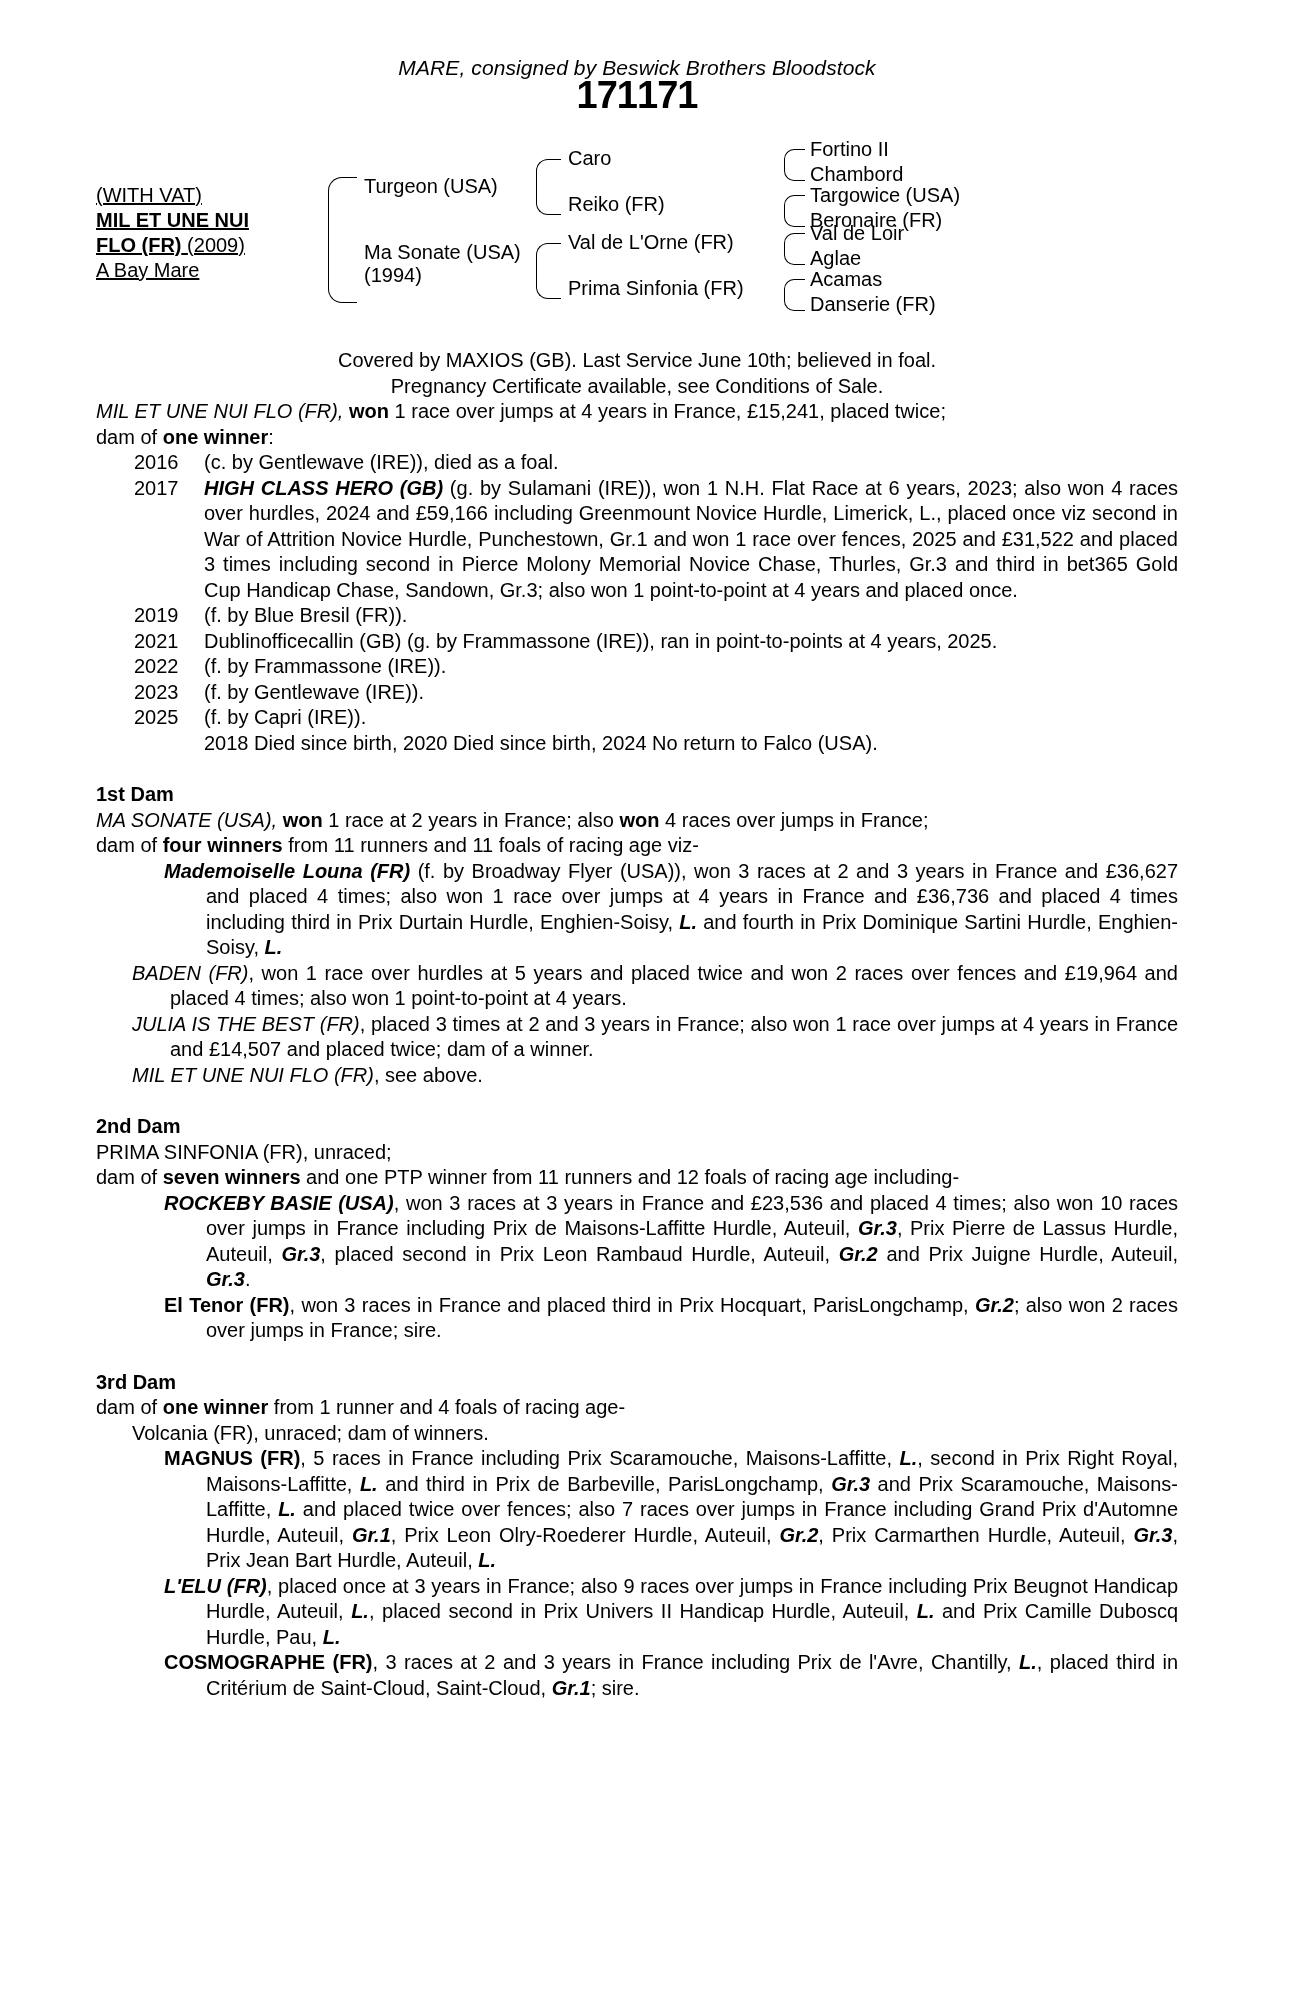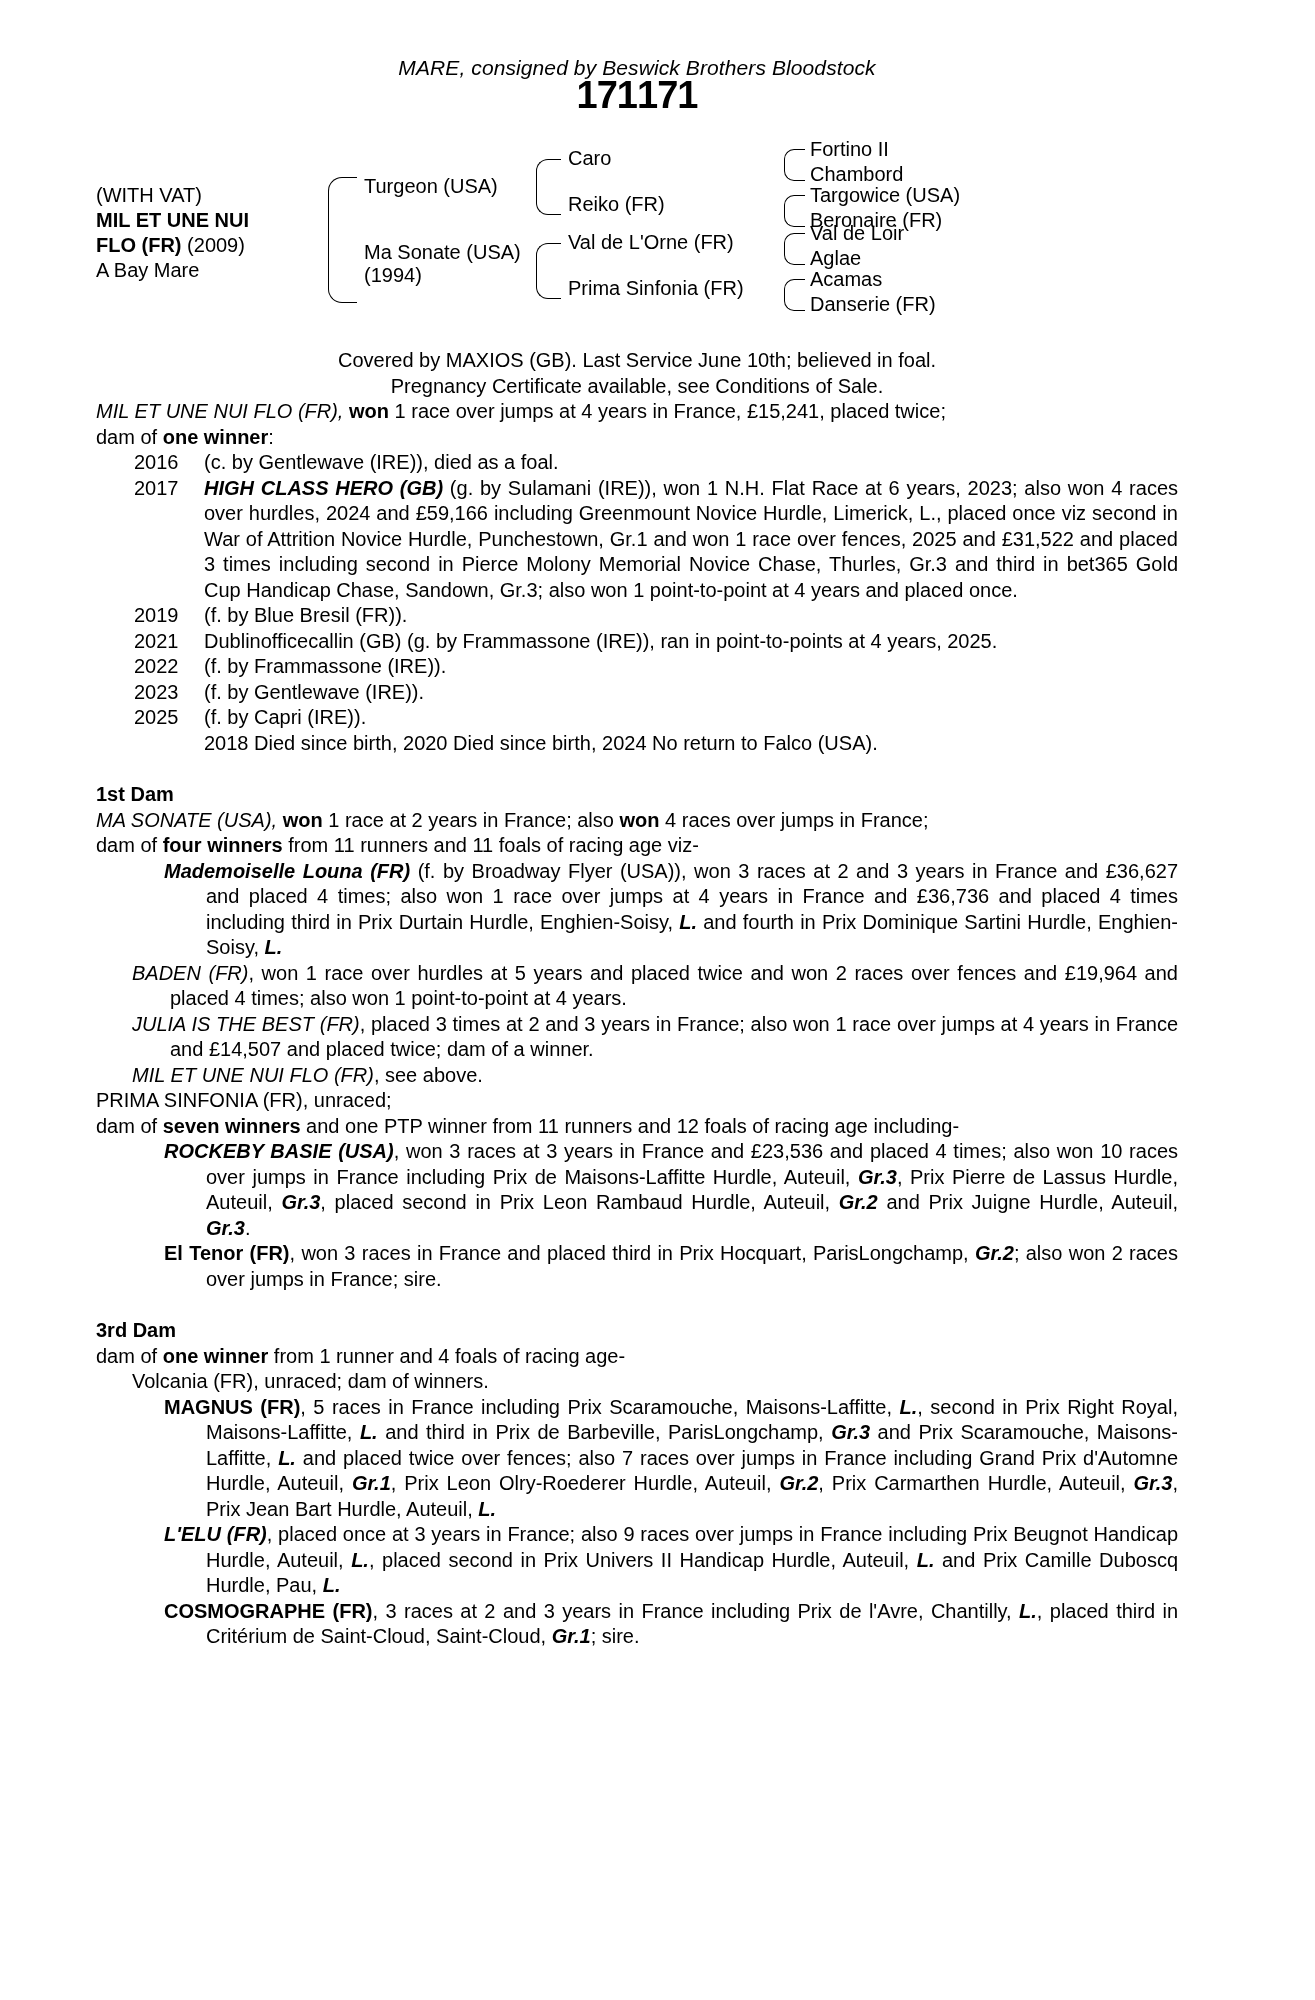--- a/index.html
+++ b/index.html
@@ -47,20 +47,21 @@
     margin-top: 26px;
     height: 200px;
     font-size: 20px;
   }
   .ped-left {
     position: absolute;
     left: 0;
     top: 40px;
     line-height: 25px;
     font-size: 20px;
+    text-decoration: underline;
   }
   .ped-left .b { font-weight: bold; }
   .brace {
     position: absolute;
     font-size: 20px;
     line-height: 1;
   }
   .br1 {
     left: 232px;
     top: 34px;
@@ -312,20 +313,21 @@
       <div class="progeny">
         <span class="lead"><i>BADEN (FR)</i></span><span>, won 1 race over hurdles at 5 years and placed twice and won 2 races over fences and £19,964 and placed 4 times; also won 1 point-to-point at 4 years.</span>
       </div>
       <div class="progeny">
         <span class="lead"><i>JULIA IS THE BEST (FR)</i></span><span>, placed 3 times at 2 and 3 years in France; also won 1 race over jumps at 4 years in France and £14,507 and placed twice; dam of a winner.</span>
       </div>
       <div class="progeny">
         <span class="lead"><i>MIL ET UNE NUI FLO (FR)</i></span><span>, see above.</span>
       </div>
 
+      <div class="damhead">2nd Dam</div>
       <div class="damsub">PRIMA SINFONIA (FR), unraced;</div>
       <div class="damsub">dam of <b>seven winners</b> and one PTP winner from 11 runners and 12 foals of racing age including-</div>
 
       <div class="progeny deep">
         <span class="bi lead">ROCKEBY BASIE (USA)</span><span>, won 3 races at 3 years in France and £23,536 and placed 4 times; also won 10 races over jumps in France including Prix de Maisons-Laffitte Hurdle, Auteuil, <b><i>Gr.3</i></b>, Prix Pierre de Lassus Hurdle, Auteuil, <b><i>Gr.3</i></b>, placed second in Prix Leon Rambaud Hurdle, Auteuil, <b><i>Gr.2</i></b> and Prix Juigne Hurdle, Auteuil, <b><i>Gr.3</i></b>.</span>
       </div>
       <div class="progeny deep">
         <span class="lead"><b>El Tenor (FR)</b></span><span>, won 3 races in France and placed third in Prix Hocquart, ParisLongchamp, <b><i>Gr.2</i></b>; also won 2 races over jumps in France; sire.</span>
       </div>
 

